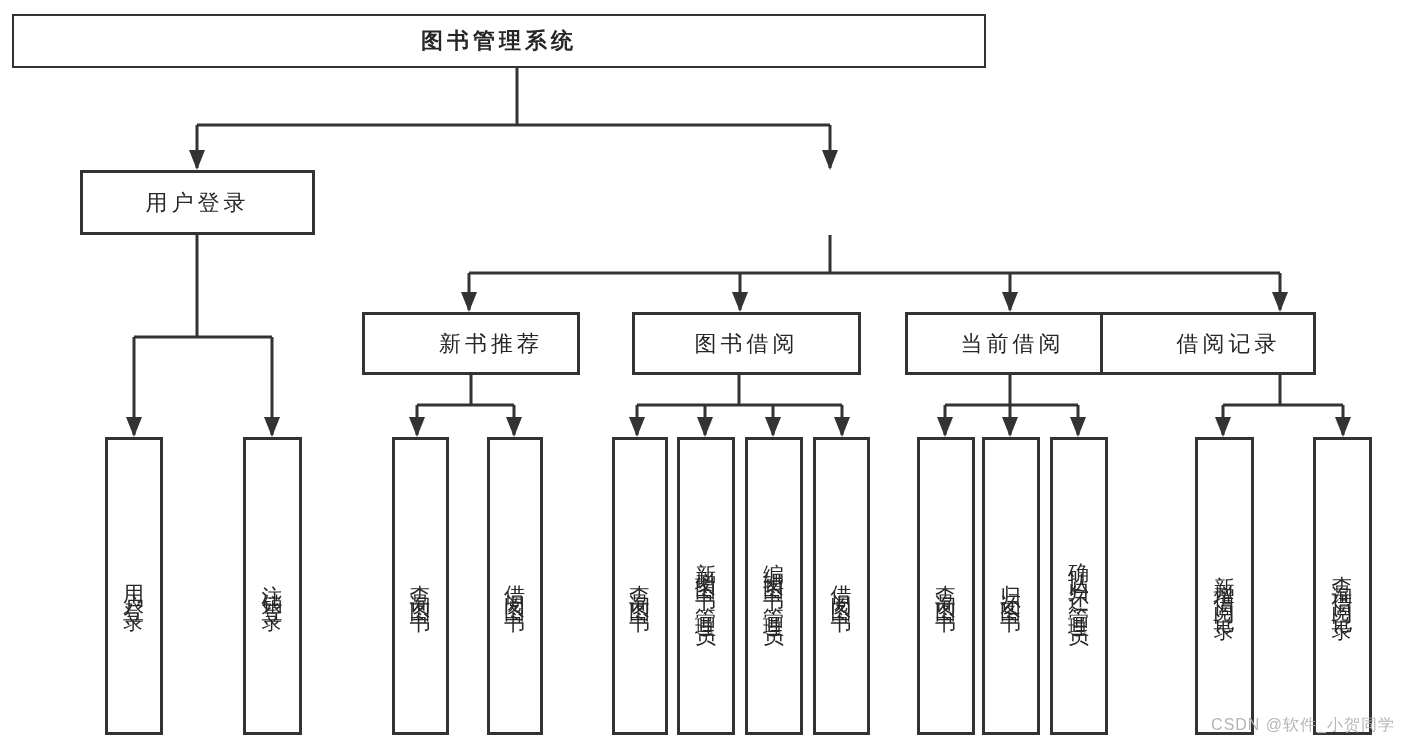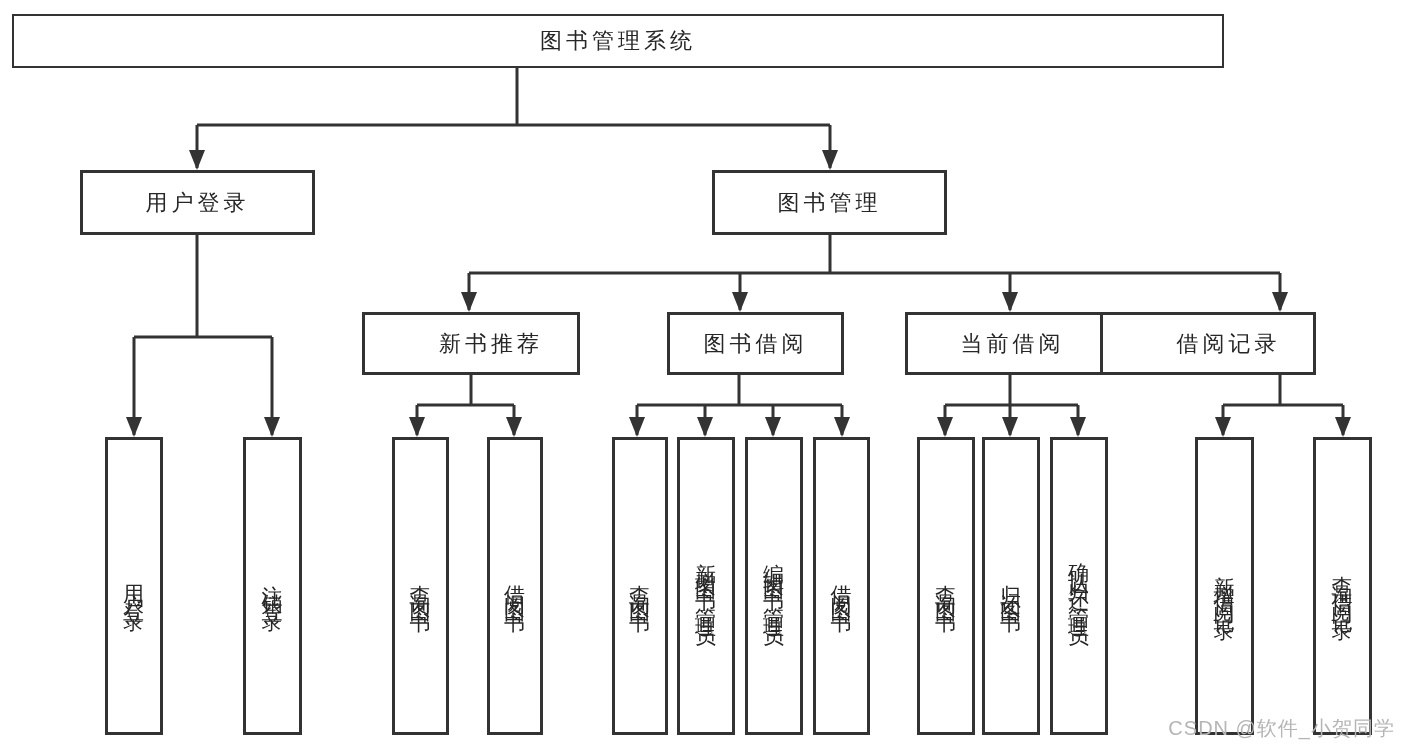--- a/index.html
+++ b/index.html
@@ -42,21 +42,21 @@
     text-orientation:mixed;
     font-size:21px;
     letter-spacing:9px;
     line-height:1;
     white-space:nowrap;
     color:var(--text);
   }
   .watermark{
     position:absolute;
     right:10px;top:715px;
-    font-size:20px;
+    font-size:16px;
     letter-spacing:1px;
     color:var(--wm);
     z-index:5;
     white-space:nowrap;
   }
 </style>
 </head>
 <body>
 
 <div class="canvas">
@@ -93,35 +93,32 @@
       <polygon points="765,417 781,417 773,437"></polygon>
       <polygon points="834,417 850,417 842,437"></polygon>
       <polygon points="937,417 953,417 945,437"></polygon>
       <polygon points="1002,417 1018,417 1010,437"></polygon>
       <polygon points="1070,417 1086,417 1078,437"></polygon>
       <polygon points="1215,417 1231,417 1223,437"></polygon>
       <polygon points="1335,417 1351,417 1343,437"></polygon>
     </g>
   </svg>
 
-  <div class="box root" style="left:12px;top:14px;width:1212px;height:54px;">
+  <div class="box root" style="left:12px;top:14px;width:974px;height:54px;font-weight:bold;">
     <span class="hlabel">图书管理系统</span>
   </div>
 
   <div class="box" style="left:80px;top:170px;width:235px;height:65px;">
     <span class="hlabel">用户登录</span>
   </div>
-  <div class="box" style="left:712px;top:170px;width:235px;height:65px;">
-    <span class="hlabel">图书管理</span>
-  </div>
 
   <div class="box" style="left:362px;top:312px;width:218px;height:63px;padding-left:40px;">
     <span class="hlabel">新书推荐</span>
   </div>
-  <div class="box" style="left:632px;top:312px;width:177px;height:63px;margin-left:35px;">
+  <div class="box" style="left:632px;top:312px;width:229px;height:63px;">
     <span class="hlabel">图书借阅</span>
   </div>
   <div class="box" style="left:905px;top:312px;width:215px;height:63px;font-family:Liberation Serif, serif;">
     <span class="hlabel">当前借阅</span>
   </div>
   <div class="box" style="left:1100px;top:312px;width:216px;height:63px;padding-left:41px;">
     <span class="hlabel">借阅记录</span>
   </div>
 
   <div class="box leaf" style="left:105px;top:437px;width:58px;height:298px;">

